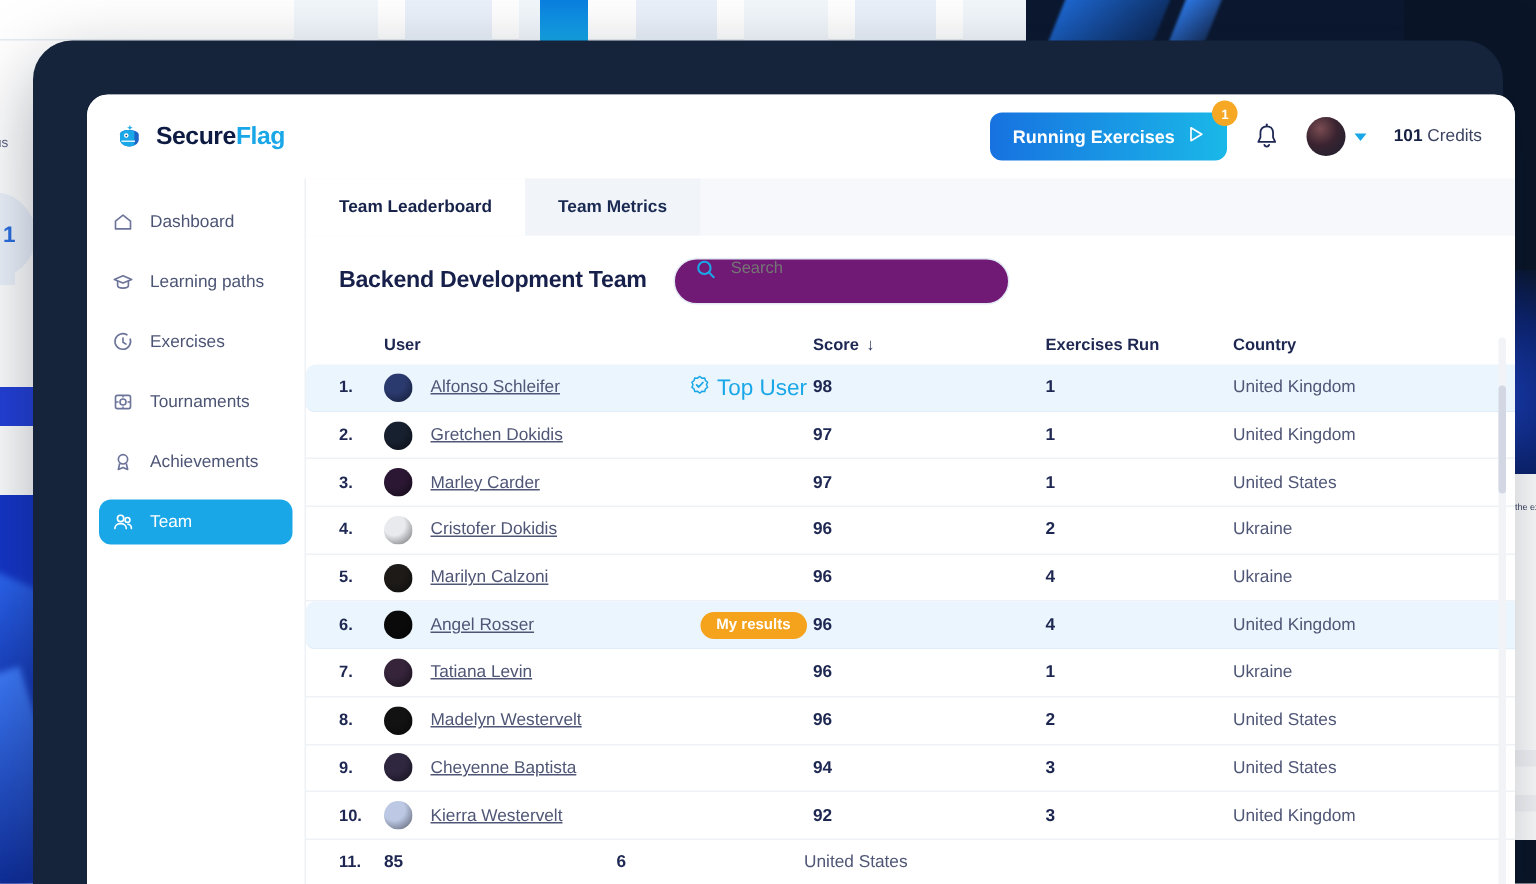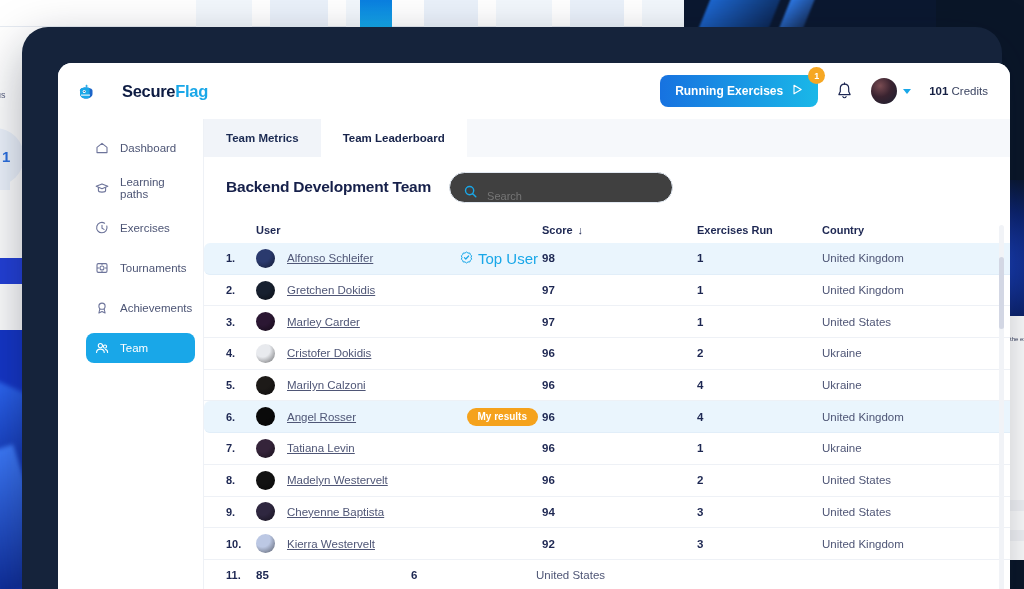--- a/index.html
+++ b/index.html
@@ -105,21 +105,21 @@
     border-radius: 14px 14px 0 0;
     overflow: hidden;
   }
 
   
   .topbar {
     position:absolute; left:0; top:0; width:952px; height:56px;
     background:#ffffff;
     display:flex; align-items:center;
   }
-  .logo { display:flex; align-items:flex-end; gap:25px; margin-left:19px; }
+  .logo { display:flex; align-items:flex-start; gap:7px; margin-left:19px; }
   .logo-mark { width:20px; height:18px; position:relative; }
   .logo-text { font-size:16.5px; font-weight:700; letter-spacing:-.3px; color:#0d1b42; }
   .logo-text .accent { color:#19a7e8; }
 
   .topbar-right {
     margin-left:auto; display:flex; align-items:center; gap:18px; margin-right:22px;
   }
   .run-btn {
     position:relative;
     height:32px; padding:0 15px;
@@ -146,21 +146,21 @@
   .credits { font-size:11.5px; color:#3b4461; }
   .credits b { color:#162043; font-weight:700; }
 
   
   .body-wrap { position:absolute; left:0; top:56px; width:952px; height:510px; display:flex; }
   .sidebar {
     width:146px; height:510px; background:#ffffff;
     position:relative; flex:0 0 146px;
     border-right:1px solid #eef1f6;
   }
-  .nav { padding-top:14px;margin-left:20px; }
+  .nav { padding-top:14px; }
   .nav-item {
     display:flex; align-items:center; gap:11px;
     height:30px; margin:0 8px 10px 8px; padding-left:9px;
     border-radius:8px; cursor:pointer;
     color:#4d5575; font-size:11.5px;
   }
   .nav-item.active { background:#19a7e8; color:#ffffff; }
   .nav-ico { width:14px; height:14px; display:flex; align-items:center; justify-content:center; flex:0 0 14px; }
   .nav-ico svg { display:block; }
 
@@ -174,22 +174,22 @@
     background:#f1f4f9;
   }
   .tab.active { background:#ffffff; color:#17234a; }
 
   
   .title-row { position:absolute; left:0; top:38px; width:100%; height:60px; display:flex; align-items:center; }
   .page-title { margin-left:22px; font-size:15.5px; font-weight:700; color:#16204a; letter-spacing:-.2px;text-align:center; }
   .search-box {
     margin-left:18px; width:224px; height:31px;
     border:1px solid #e2e9f2; border-radius:16px;
-    display:flex; align-items:flex-end; gap:10px; padding:0 14px;
-    background:#404040;
+    display:flex; align-items:flex-start; gap:10px; padding:0 14px;
+    background:#701a75;
   }
   .search-box input {
     border:none; outline:none; font-size:11px; color:#8d93ab;
     font-family:"Liberation Sans", sans-serif; width:100%; background:transparent;
   }
 
   
   .table-area { position:absolute; left:0; top:98px; width:100%; bottom:0; }
   .thead {
     display:flex; align-items:center; height:26px;
@@ -382,22 +382,22 @@
             </span>
             <span>Team</span>
           </div>
         </div>
 
       </div>
 
       <div class="content">
 
         <div class="tabs">
+          <div class="tab active">Team Leaderboard</div>
           <div class="tab">Team Metrics</div>
-          <div class="tab active">Team Leaderboard</div>
         </div>
 
         <div class="title-row">
           <div class="page-title">Backend Development Team</div>
           <div class="search-box">
             <span>
               <svg width="13" height="13" viewBox="0 0 13 13">
                   <circle cx="5.6" cy="5.6" r="4.1" fill="none" stroke="#19a7e8" stroke-width="1.4"></circle>
                   <path d="M8.7 8.7 L11.8 11.8" stroke="#19a7e8" stroke-width="1.4" stroke-linecap="round"></path>
                 </svg>

